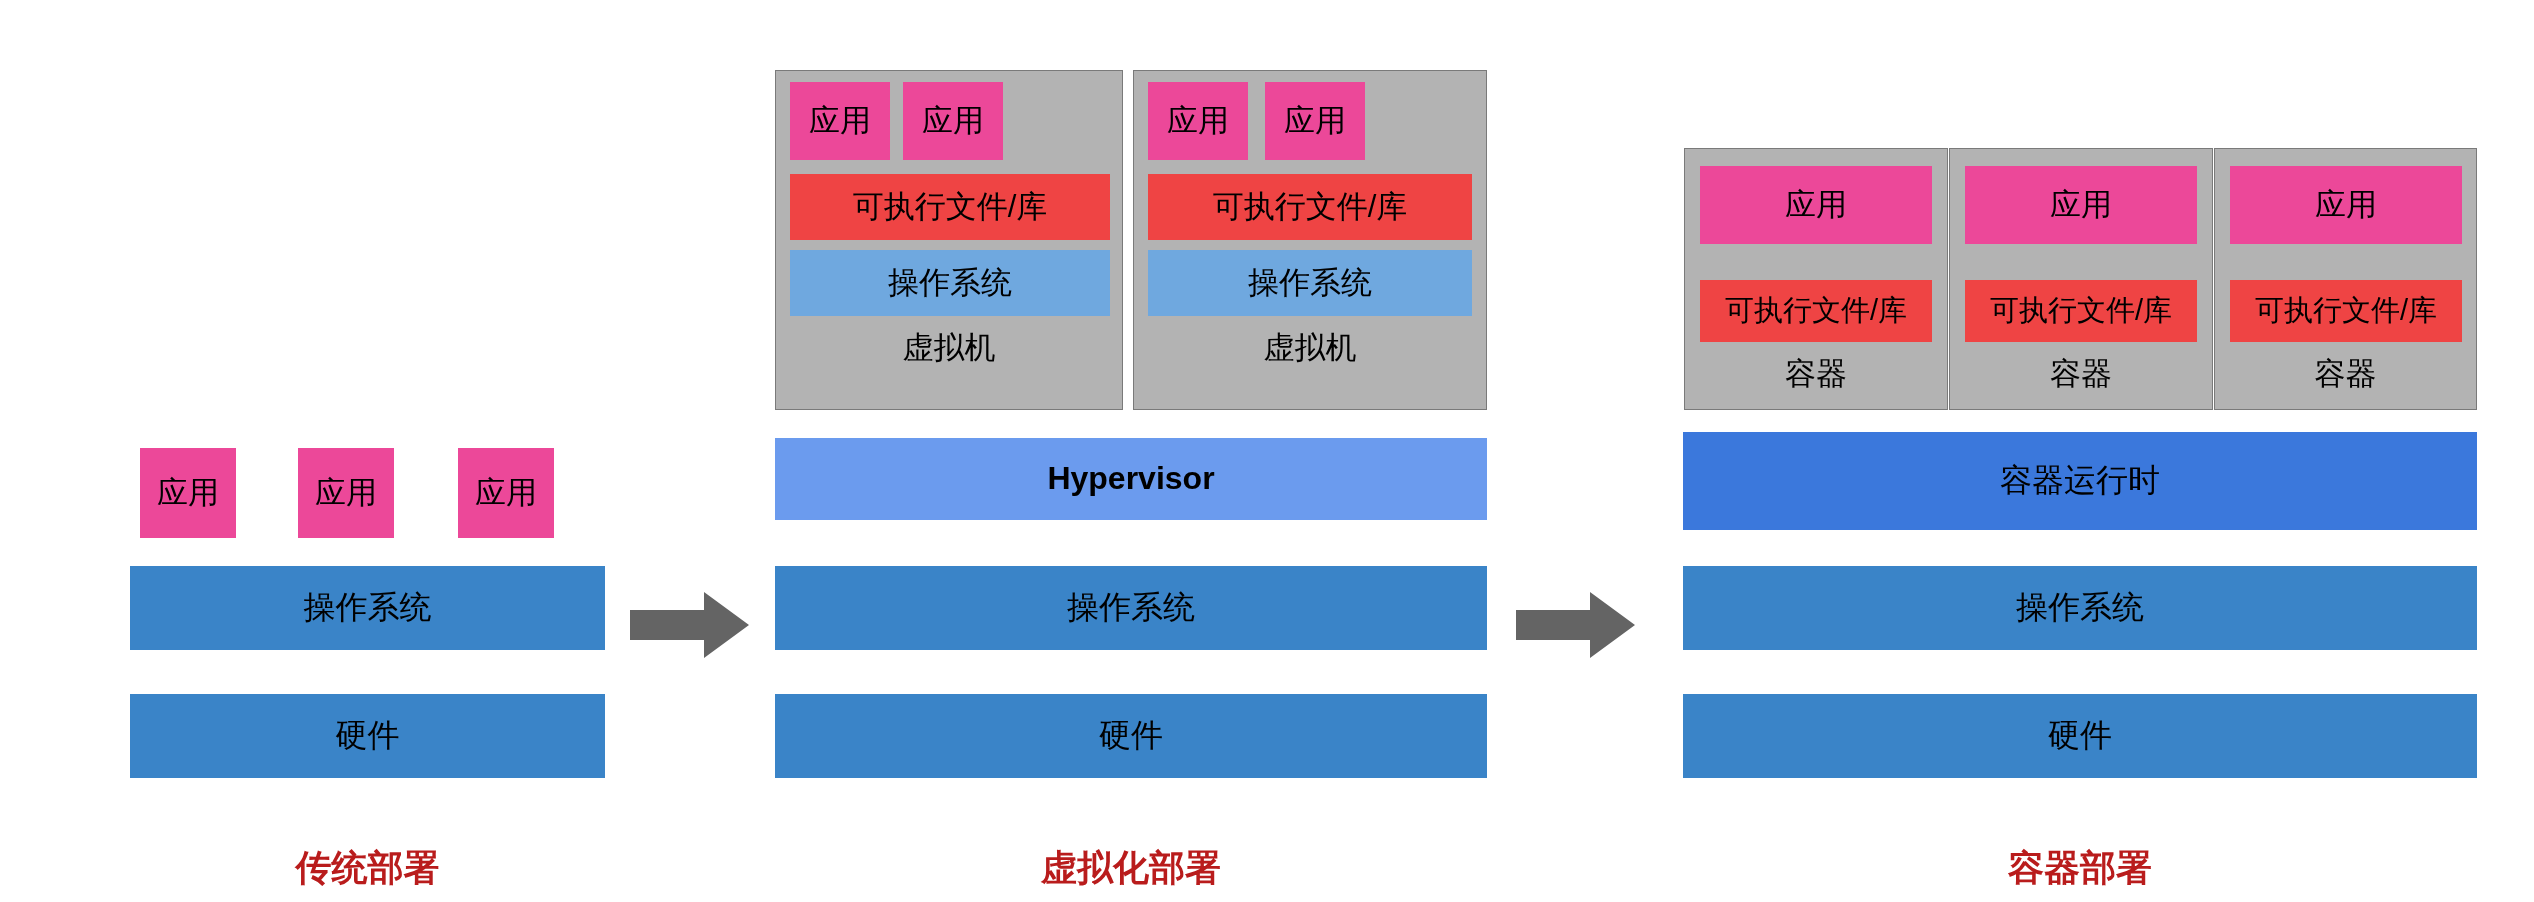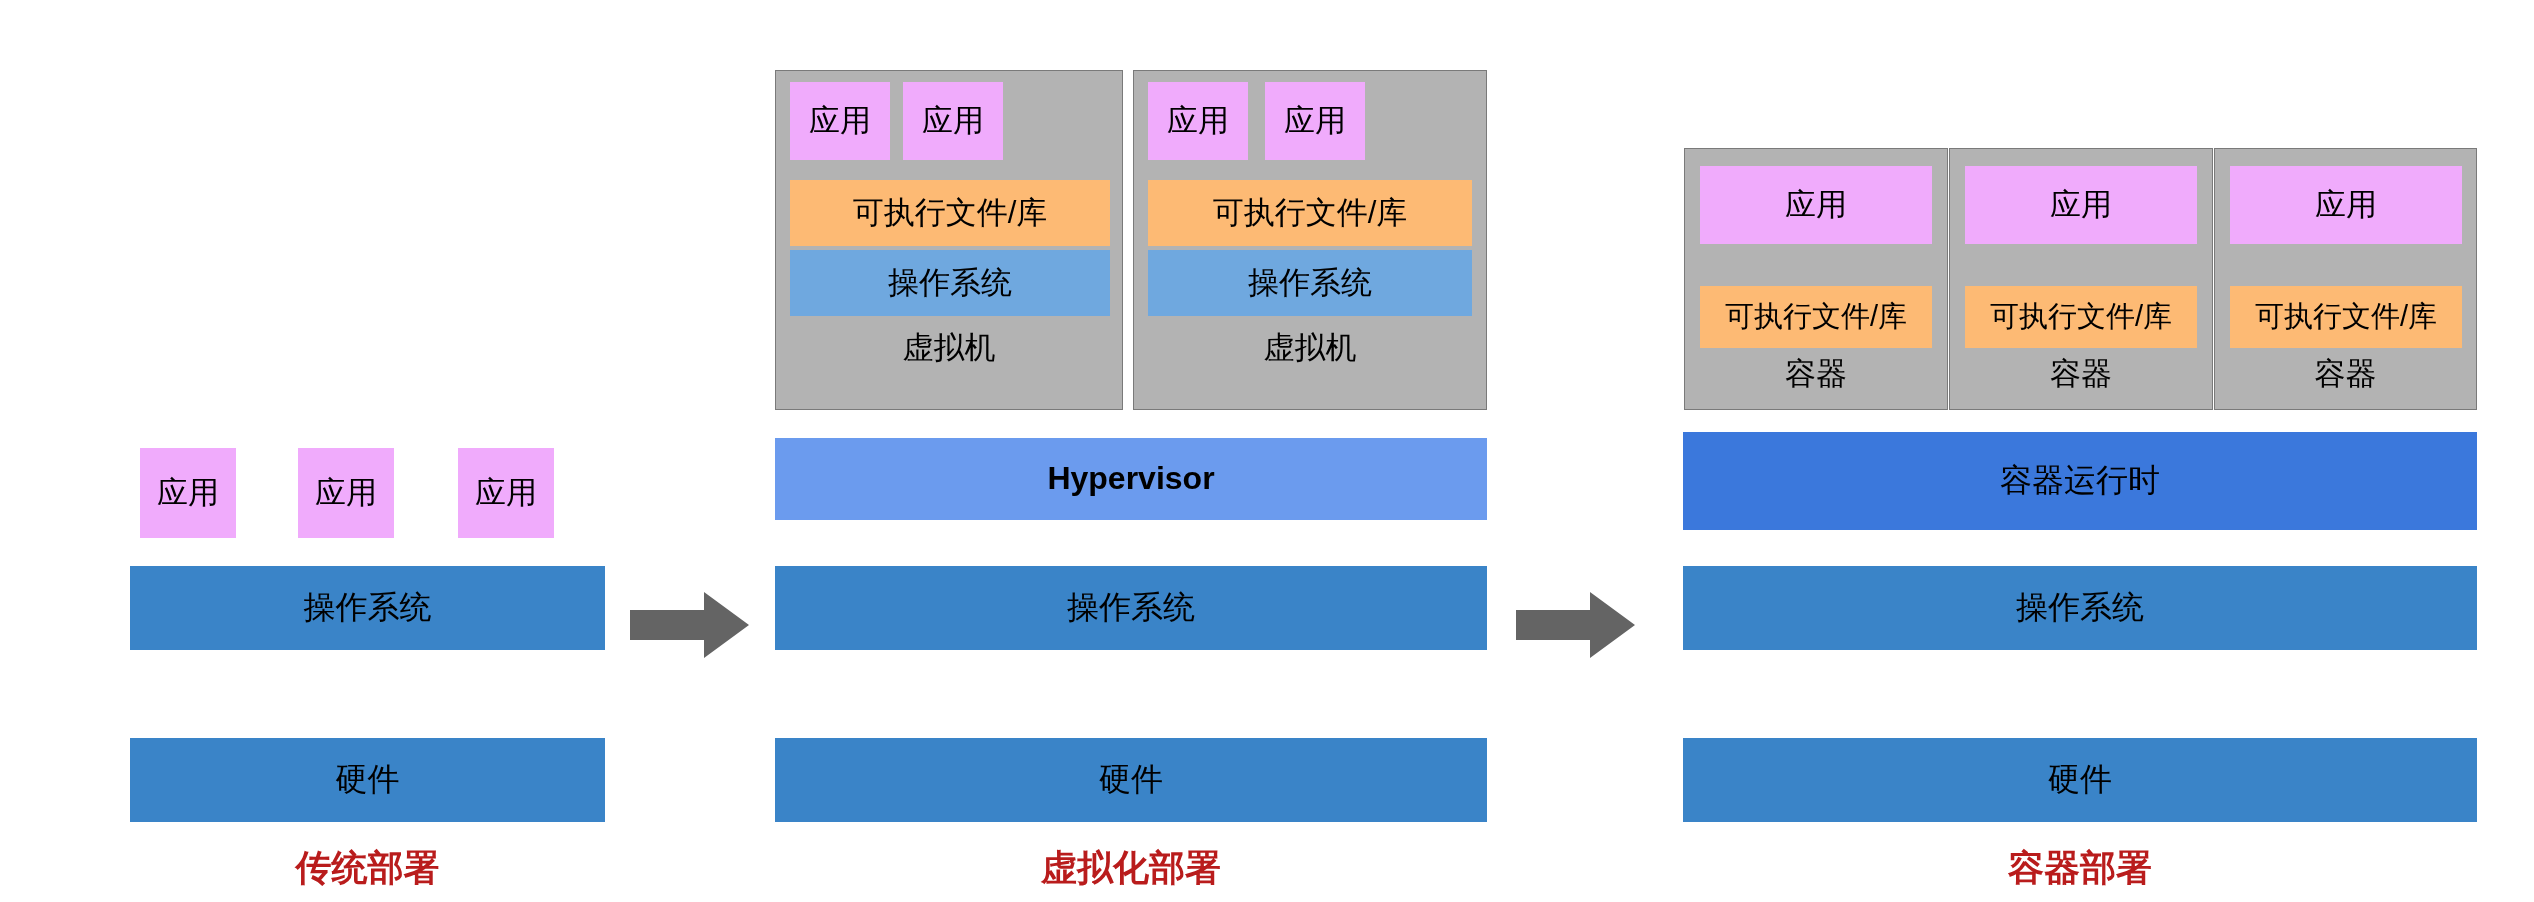--- a/index.html
+++ b/index.html
@@ -16,25 +16,25 @@
     display: flex;
     align-items: center;
     justify-content: center;
     color: #000000;
     line-height: 1.1;
     text-align: center;
     white-space: nowrap;
   }
 
   
-  .c-app      { background: #f0abfc; }
-  .c-lib      { background: #fdba74; margin-top: 6px; }
+  .c-app      { background: #ec4899; }
+  .c-lib      { background: #ef4444; }
   .c-os-inner { background: #6FA8DF; }
   .c-os       { background: #3A84C8; }
-  .c-hw       { background: #3A84C8; margin-top: 44px; }
+  .c-hw       { background: #3A84C8; }
   .c-hyp      { background: #6B9BEE; }
   .c-runtime  { background: #3B78DC; }
   .c-panel    { background: #B3B3B3; border: 1.5px solid #7A7A7A; }
   .t-29 { font-size: 29px; }
   .t-31 { font-size: 31px; }
   .t-32 { font-size: 32px; }
 
   .caption {
     position: absolute;
     font-size: 36px;

